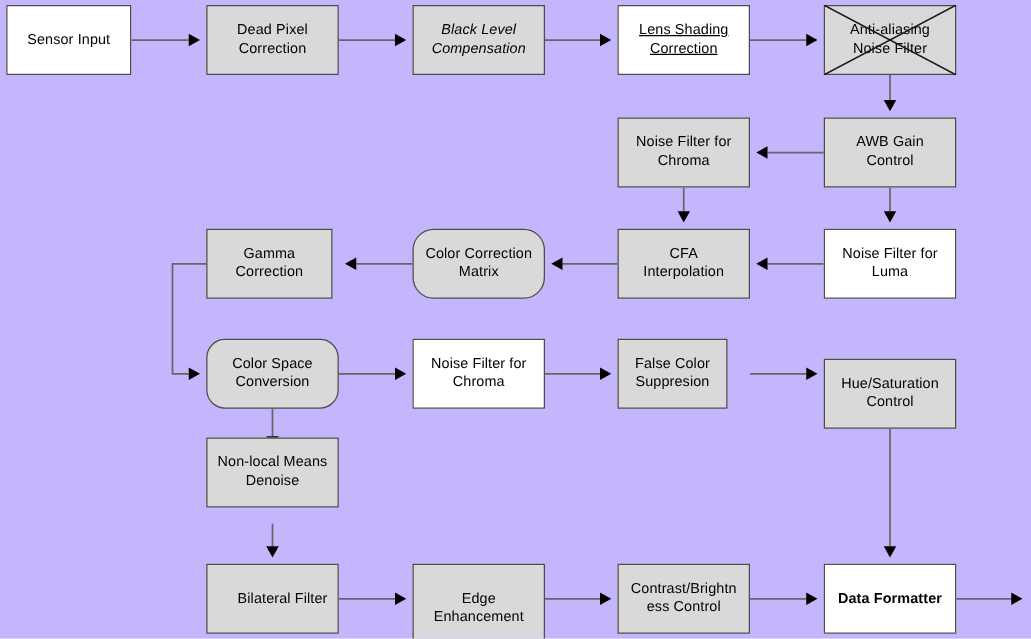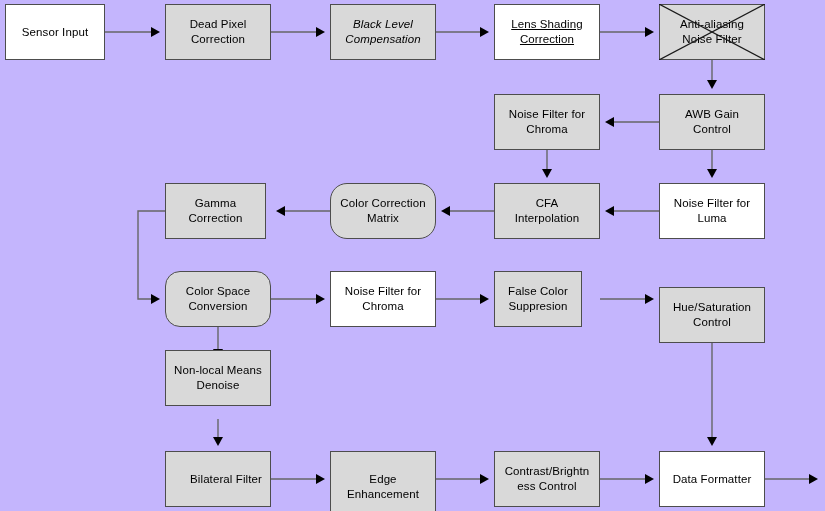--- a/index.html
+++ b/index.html
@@ -222,21 +222,21 @@
         <span class="label">Bilateral Filter</span>
       </div>
       <div class="node fill-gray" style="left: 330px; top: 451px; width: 106px; height: 72px; border-color: rgb(77, 77, 77); color: rgb(0, 0, 0);">
         <span class="label">Edge
 Enhancement</span>
       </div>
       <div class="node fill-gray" style="left: 494px; top: 451px; width: 106px; height: 56px; border-color: rgb(77, 77, 77); color: rgb(0, 0, 0);">
         <span class="label">Contrast/Brightn
 ess Control</span>
       </div>
-      <div class="node fill-white" style="left: 659px; top: 451px; width: 106px; height: 56px; border-color: rgb(77, 77, 77); color: rgb(0, 0, 0);">
+      <div class="node fill-white" style="left: 659px; top: 451px; width: 106px; height: 56px; border-color: rgb(77, 77, 77); color: rgb(0, 0, 0); font-weight: bold;">
         <span class="label">Data Formatter</span>
       </div>
     </div>
 
 <svg class="crossout" width="106" height="56" style="left: 659px; top: 4px;">
       <line x1="0" y1="0" x2="106" y2="56" stroke="#1a1a1a" stroke-width="1.2"></line>
       <line x1="106" y1="0" x2="0" y2="56" stroke="#1a1a1a" stroke-width="1.2"></line>
     </svg>
   </div>
 

